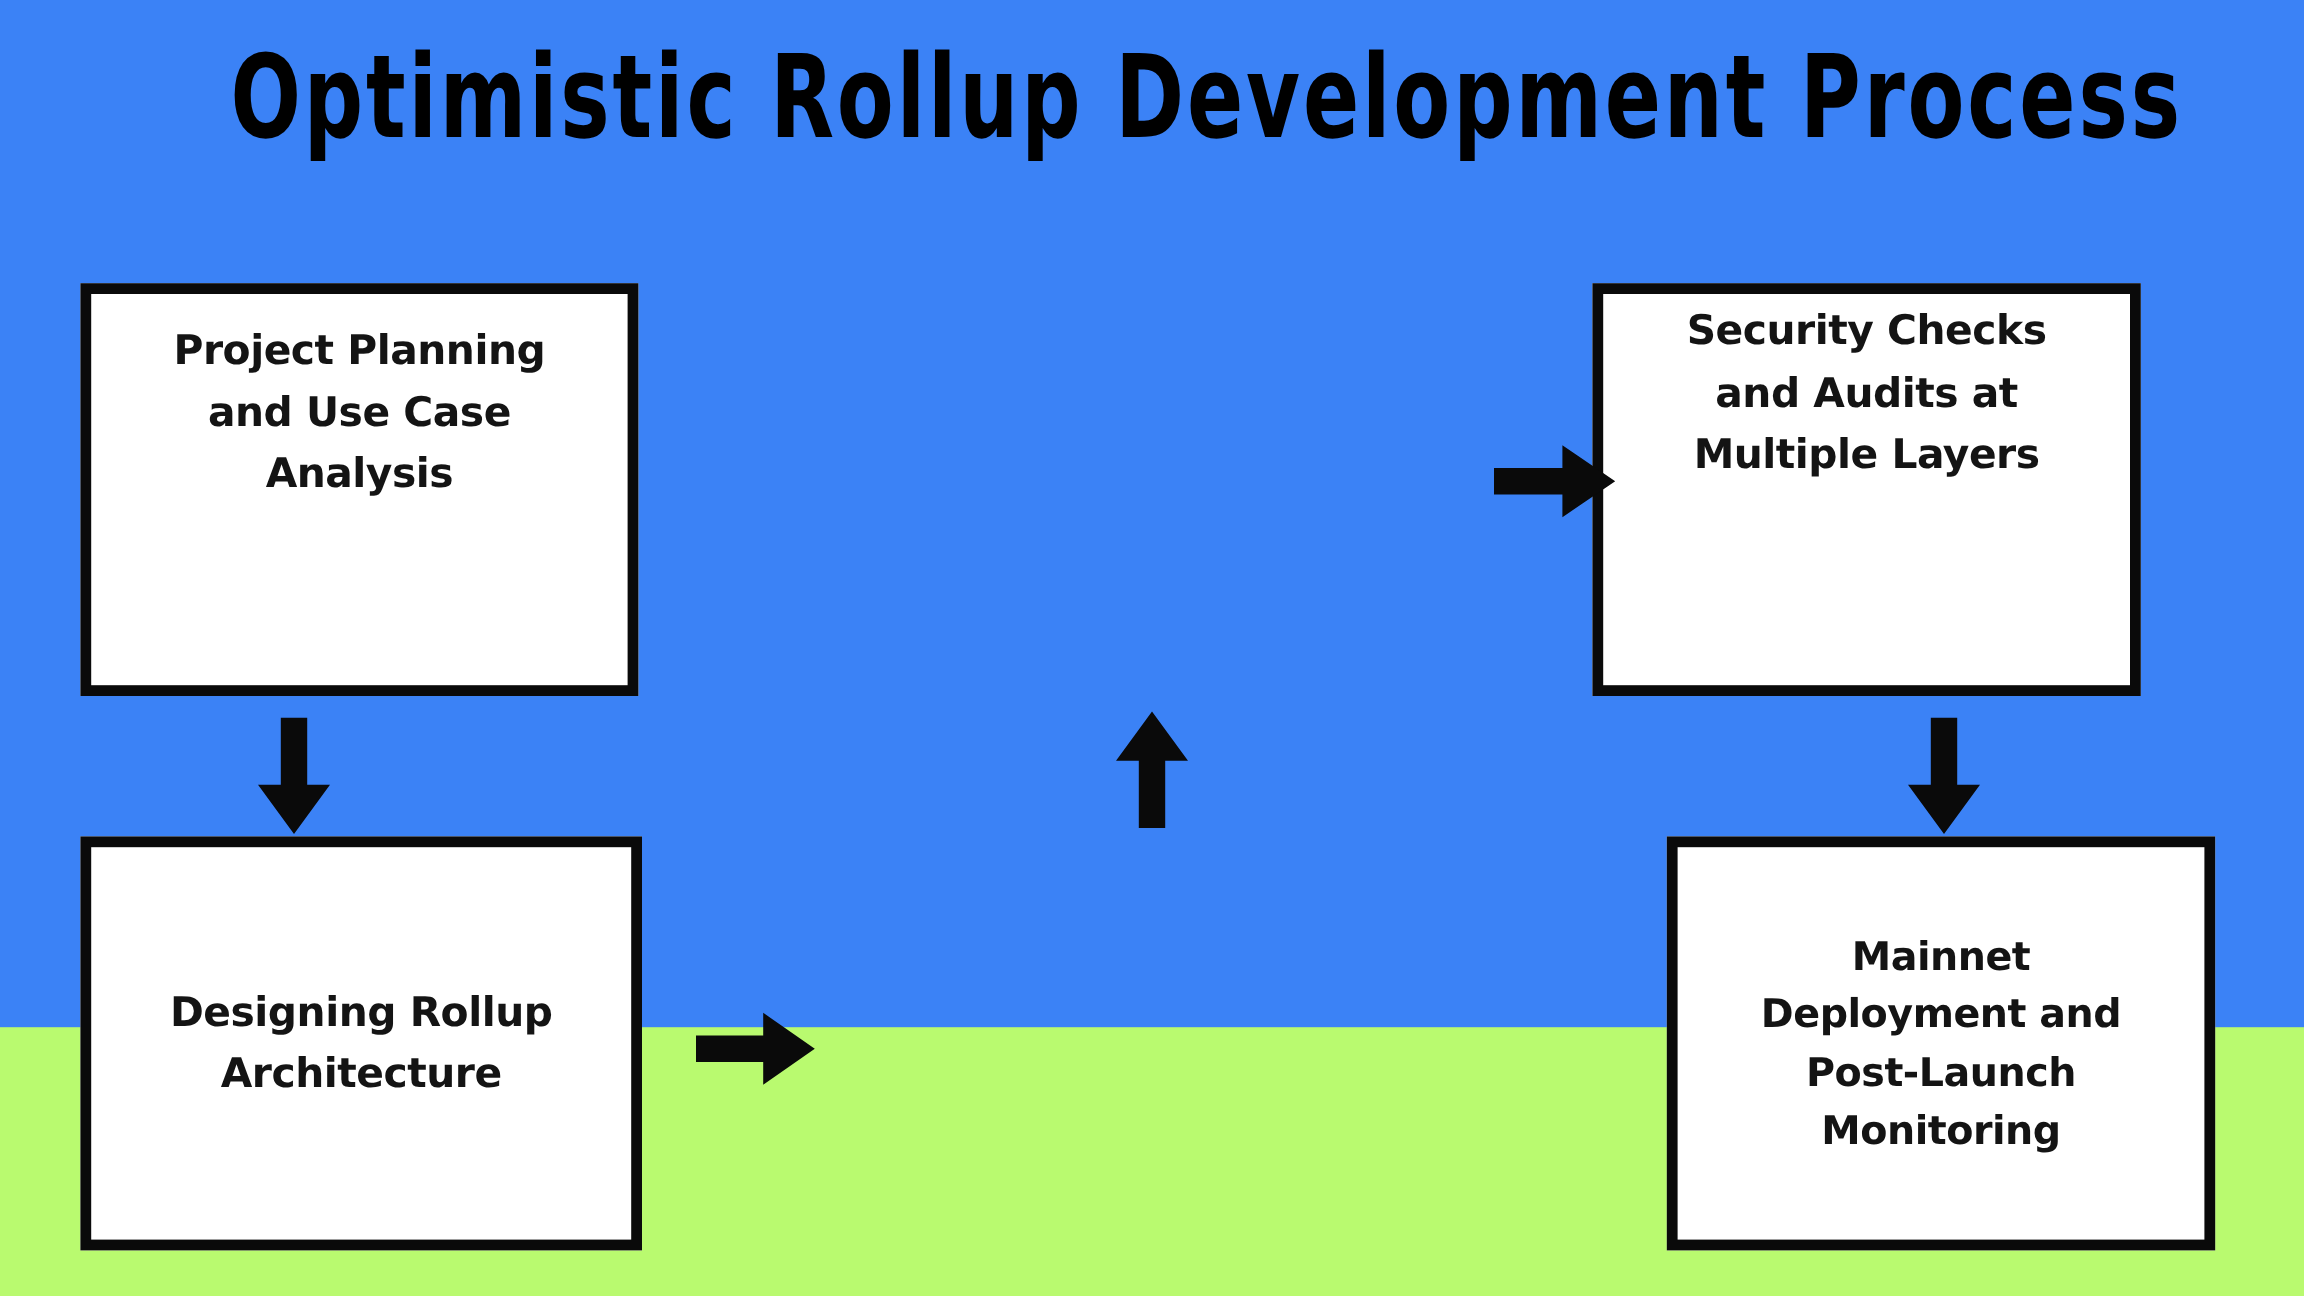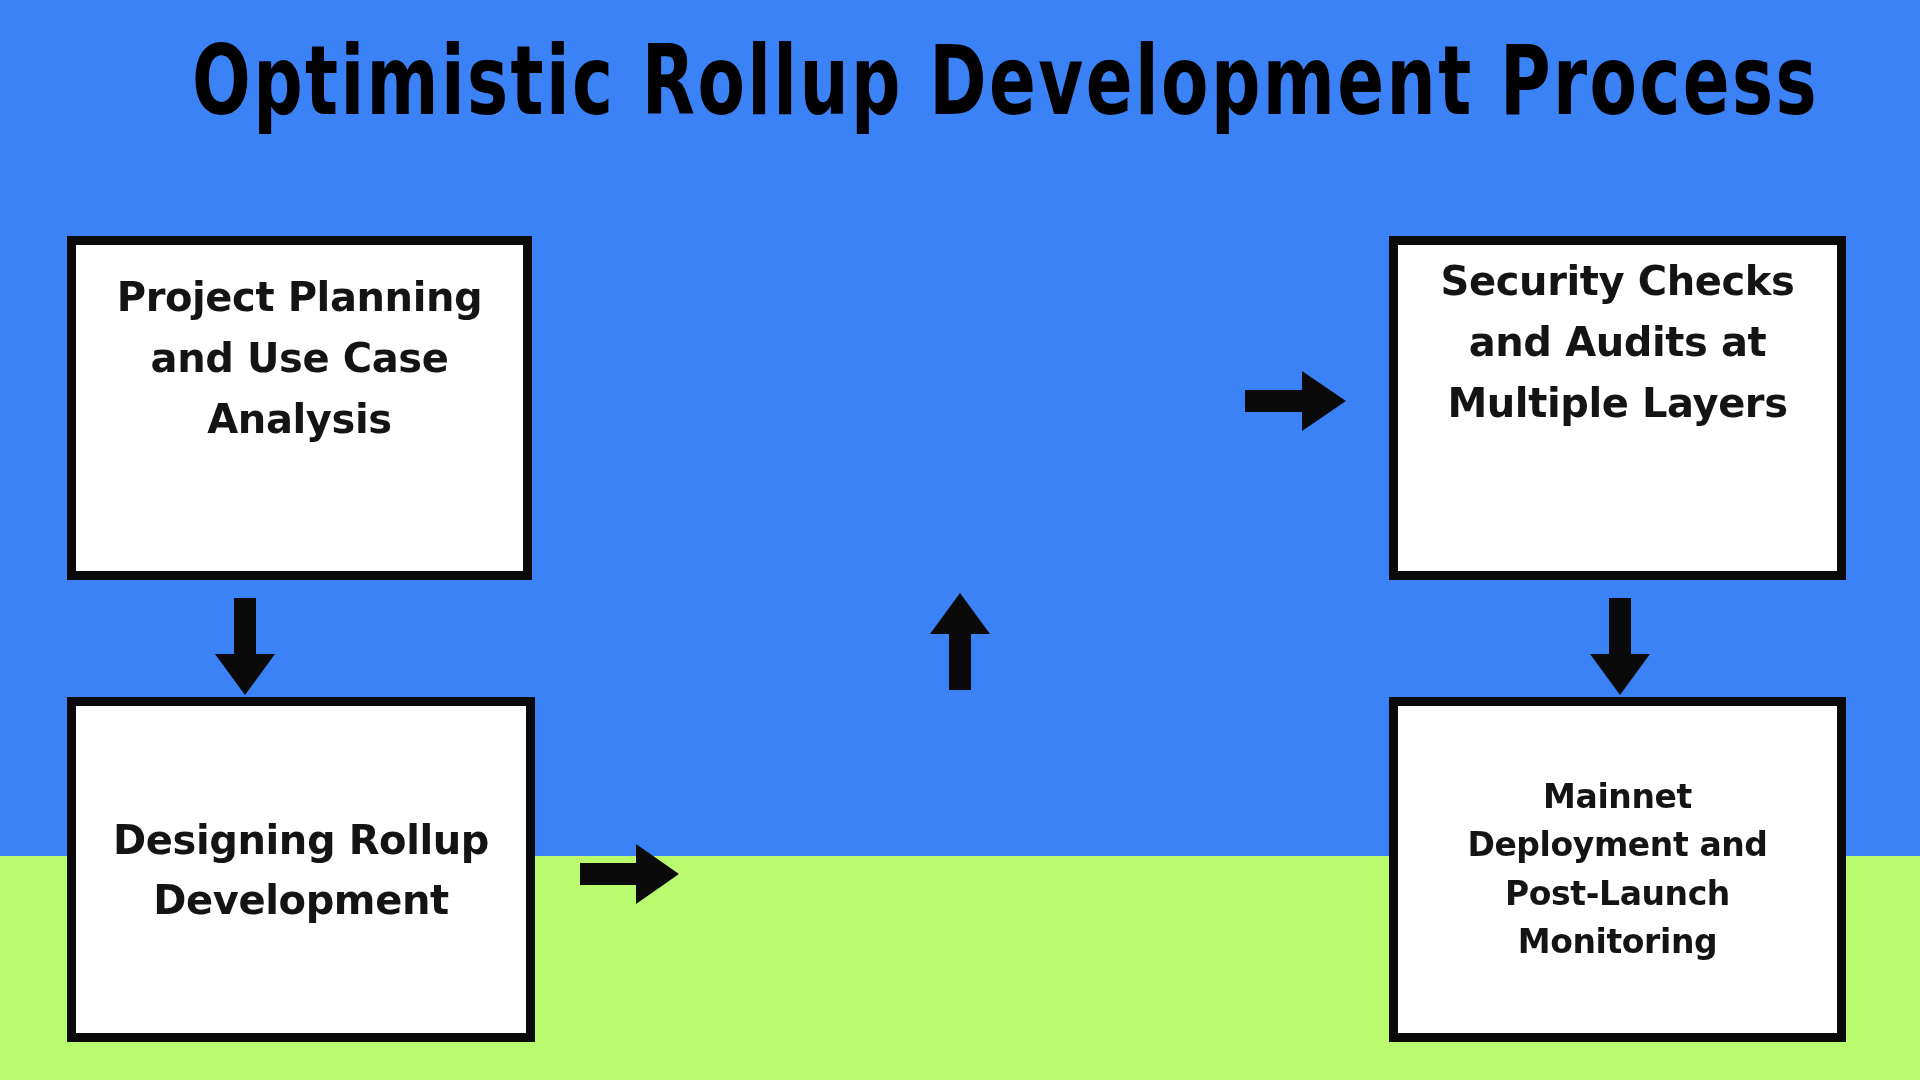--- a/index.html
+++ b/index.html
@@ -45,31 +45,31 @@
     background: #ffffff;
     border: 9px solid #0a0a0a;
     display: flex;
     align-items: center;
     justify-content: center;
     padding: 6px 16px;
   }
   .node-label {
     font-family: "DejaVu Sans", "Liberation Sans", sans-serif;
     font-weight: 700;
-    font-size: 40px;
+    font-size: 34px;
     line-height: 1.5;
     color: #141414;
     text-align: center;
     letter-spacing: -0.4px;
     white-space: pre-line;
   }
 
   #node-1 { left: 67px;   top: 236px; width: 465px; height: 344px; align-items: flex-start; padding-top: 22px; }
   #node-2 { left: 727px;  top: 236px; width: 466px; height: 344px; }
-  #node-3 { left: 1389px; top: 236px; width: 457px; height: 344px; align-items: flex-start; }
+  #node-3 { left: 1327px; top: 236px; width: 457px; height: 344px; align-items: flex-start; }
   #node-4 { left: 67px;   top: 697px; width: 468px; height: 345px; }
   #node-5 { left: 727px;  top: 697px; width: 466px; height: 345px; }
   #node-6 { left: 1389px; top: 697px; width: 457px; height: 345px; }
 
   #node-1 .node-label { line-height: 1.52; }
   #node-3 .node-label { line-height: 1.52; }
   #node-6 .node-label { line-height: 1.47; font-size: 33px; }
 
   
   .arrow {
@@ -98,21 +98,21 @@
 
 
   <div class="node" id="node-3">
     <span class="node-label">Security Checks
 and Audits at
 Multiple Layers</span>
   </div>
 
   <div class="node" id="node-4">
     <span class="node-label">Designing Rollup
-Development</span>
+Architecture</span>
   </div>
 
 
   <div class="node" id="node-6">
     <span class="node-label">Mainnet
 Deployment and
 Post-Launch
 Monitoring</span>
   </div>
 

